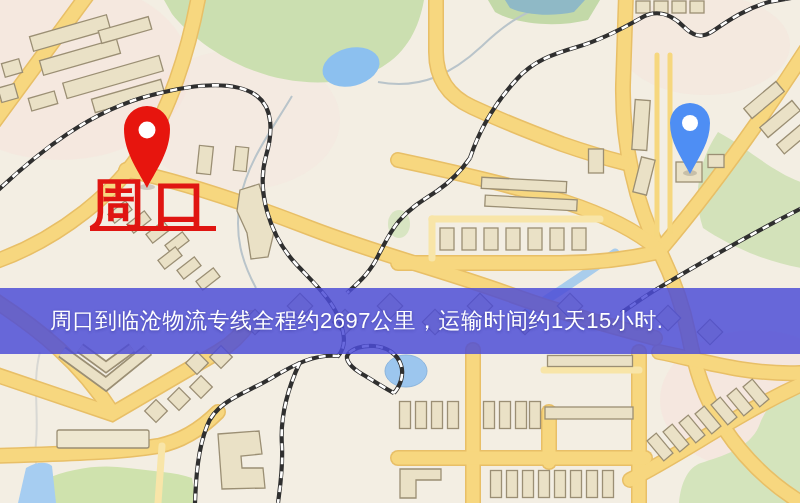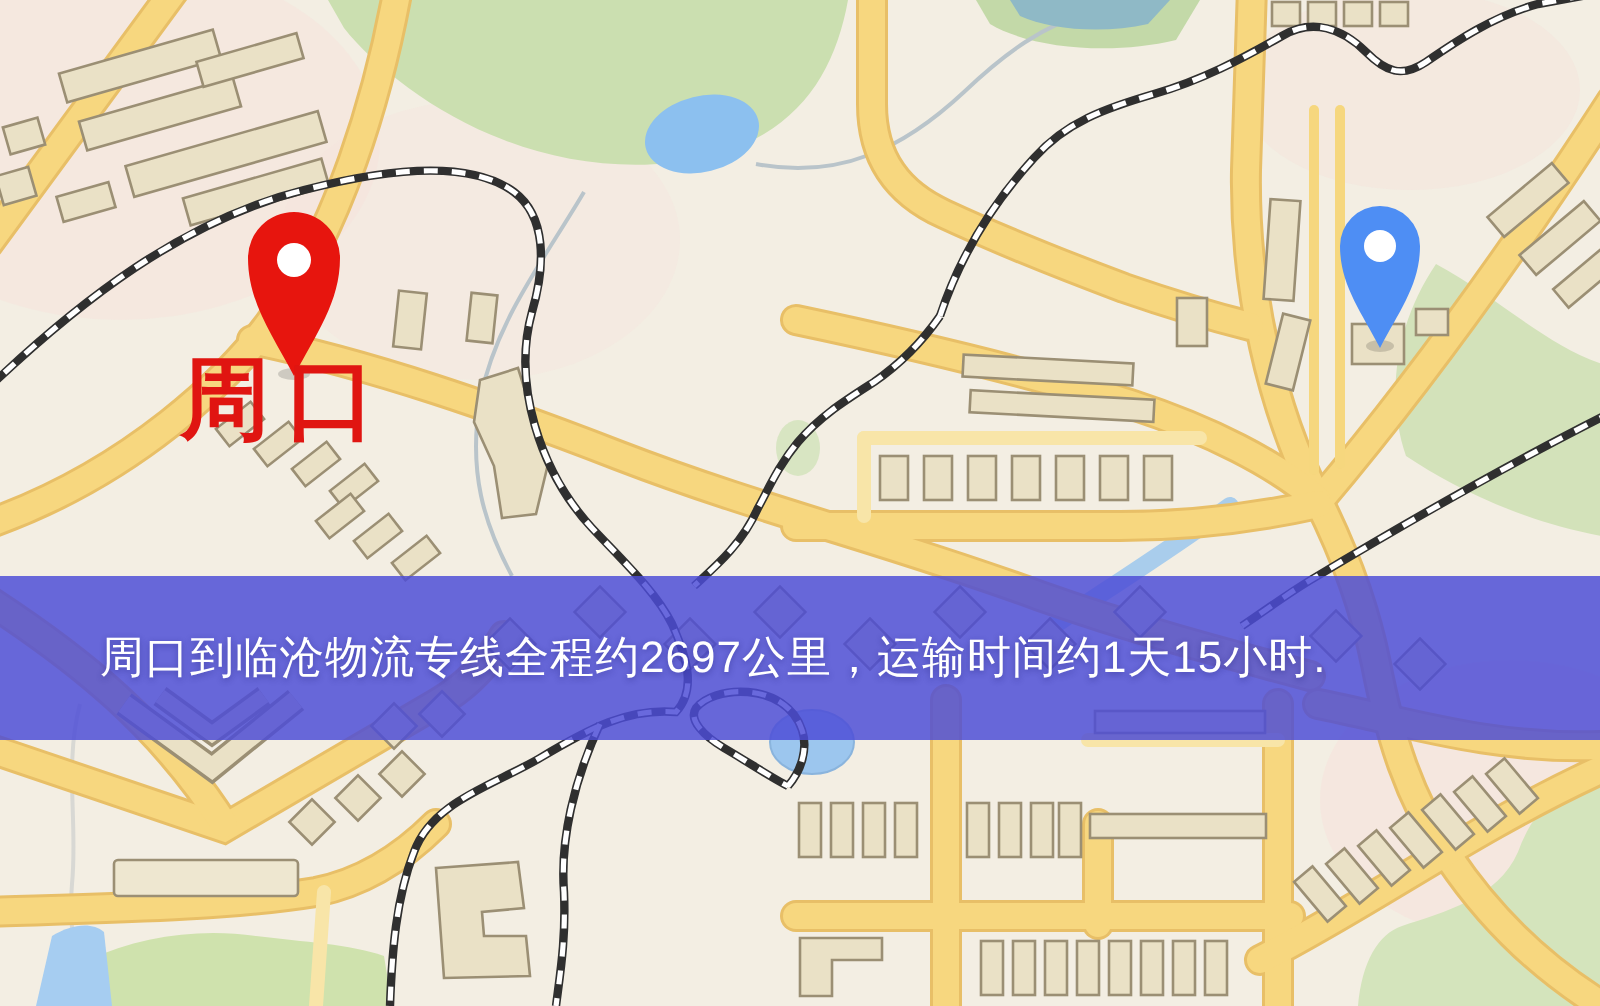--- a/index.html
+++ b/index.html
@@ -10,24 +10,24 @@
   .rc{fill:none;stroke:#e8bf67;stroke-width:16;stroke-linecap:round;}   
   .rf{fill:none;stroke:#f7d77f;stroke-width:13;stroke-linecap:round;}   
   .rm{fill:none;stroke:#f8e5a8;stroke-width:7;stroke-linecap:round;}    
   .rn{fill:none;stroke:#f6d77e;stroke-width:5;stroke-linecap:round;}    
   .bld{fill:#eae1c6;stroke:#9b8f74;stroke-width:1.3;}
   .bld2{fill:#e5ddc2;stroke:#8d8268;stroke-width:1.2;}
   .rwc{fill:none;stroke:#2f2f2f;stroke-width:4.2;}
   .rwd{fill:none;stroke:#ffffff;stroke-width:2.6;stroke-dasharray:7 7;}
   .stream{fill:none;stroke:#b9c4ca;stroke-width:2;}
   .pin-label{position:absolute;font-weight:bold;line-height:1;letter-spacing:8px;
-    font-size:45px;white-space:nowrap;}
+    font-size:55px;white-space:nowrap;text-decoration:underline;}
   .origin-label{left:90px;top:177px;color:#e01511;}
   .dest-label{left:642px;top:181px;color:#2b3ad2;}
-  .banner{position:absolute;left:0;top:288px;width:100%;height:82px;
+  .banner{position:absolute;left:0;top:288px;width:100%;height:66px;
     background:rgba(76,76,214,0.84);box-sizing:border-box;
     display:flex;align-items:center;padding-left:50px;}
   .banner span{font-size:22px;color:#ffffff;letter-spacing:0.5px;
     text-shadow:0 1px 3px rgba(30,30,120,0.45);white-space:nowrap;}
   .pin{position:absolute;}
 </style>
 </head>
 <body>
 
 <div class="map-root">

